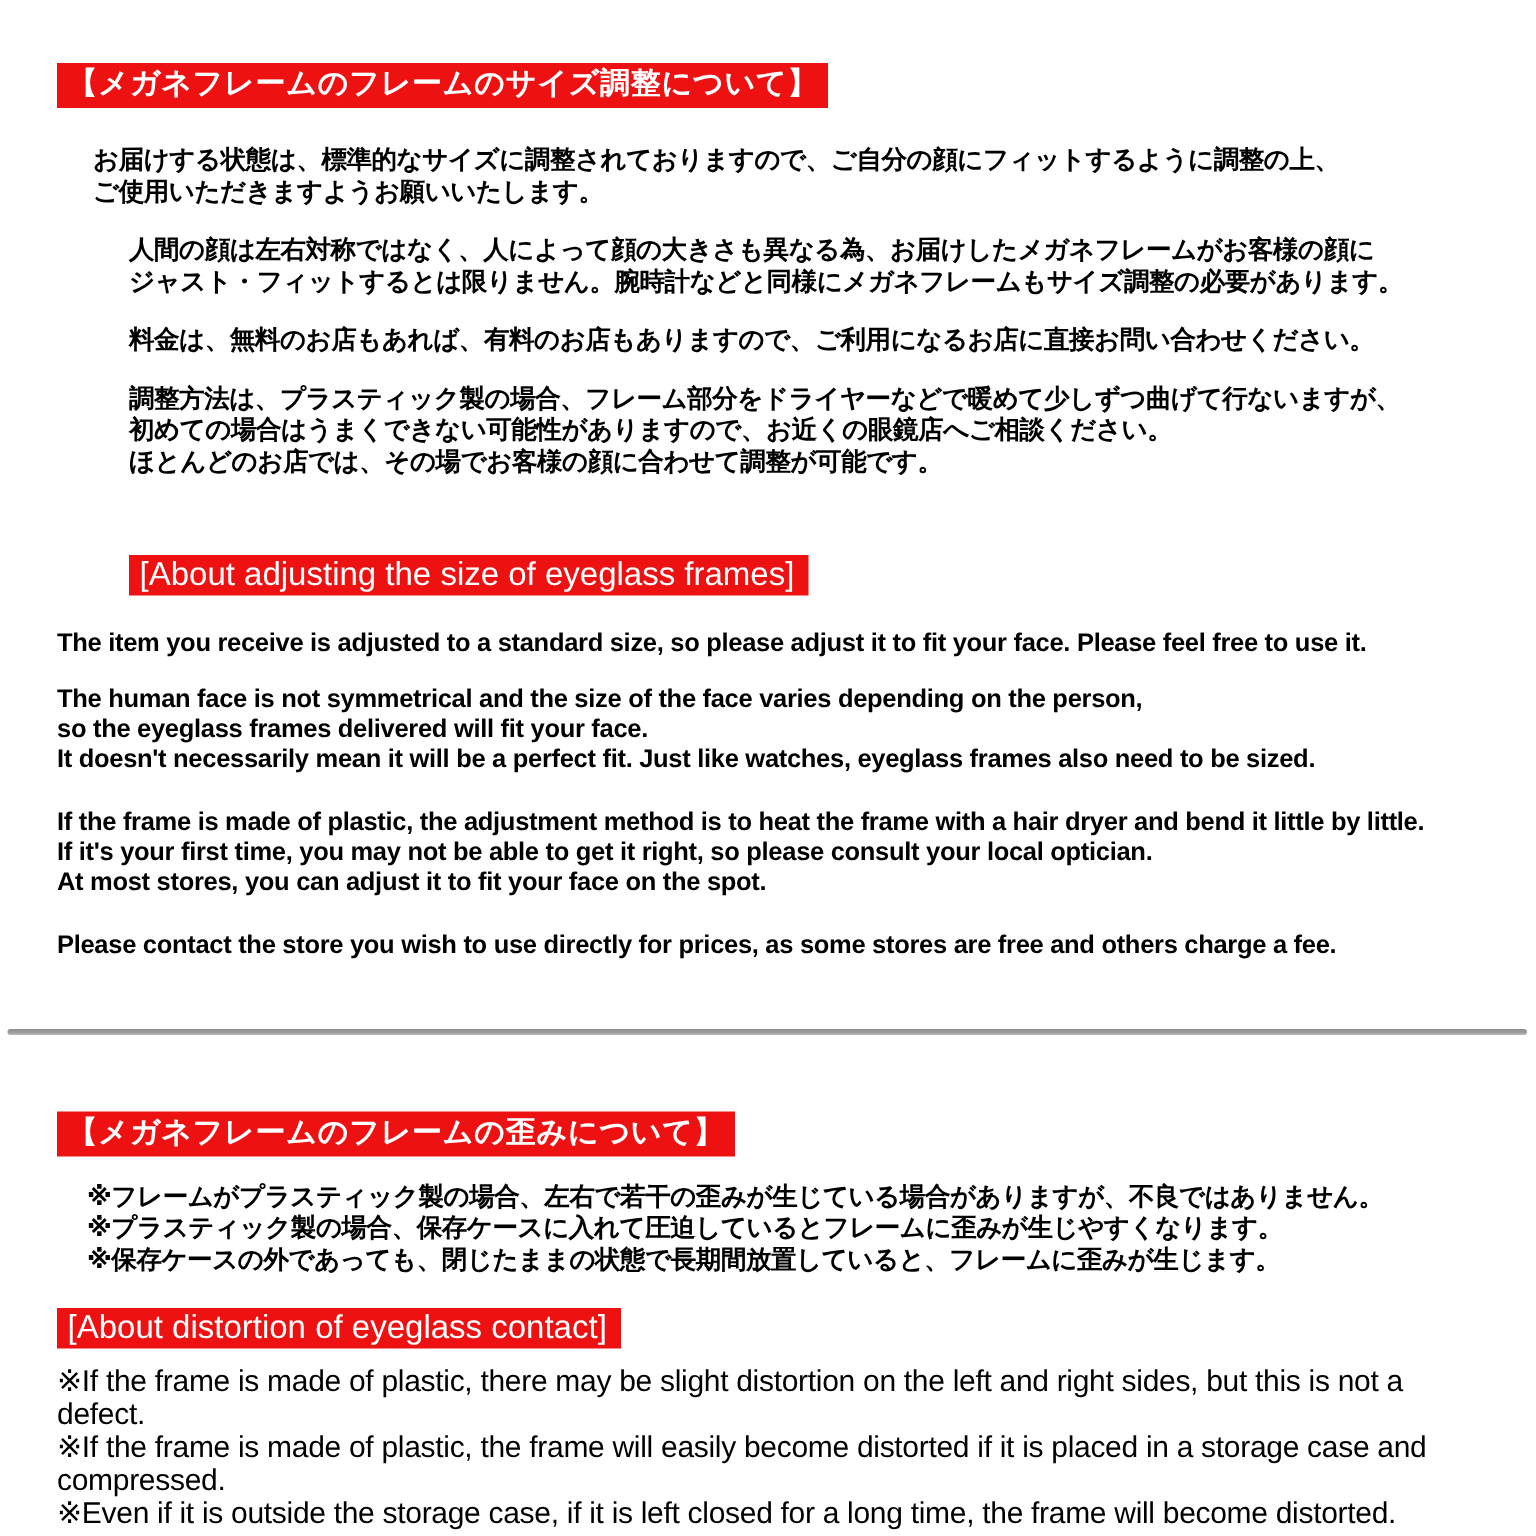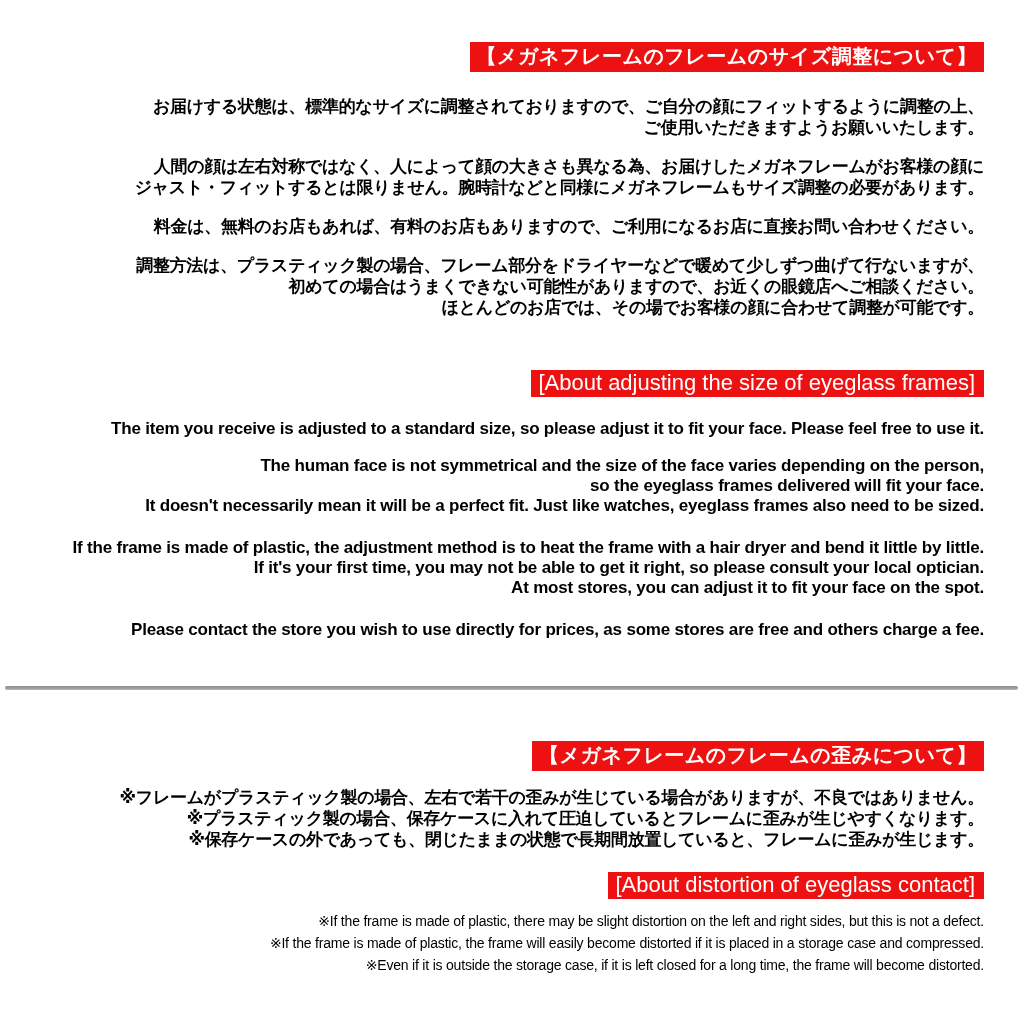--- a/index.html
+++ b/index.html
@@ -12,21 +12,20 @@
     height: 1024px;
     font-family: "Liberation Sans", "DejaVu Sans", sans-serif;
     color: #000000;
     overflow: hidden;
   }
   .page {
     box-sizing: border-box;
     width: 1024px;
     height: 1024px;
     padding: 42px 40px 0 38px;
-    text-align: right;
   }
   .red-heading {
     display: inline-block;
     background: #ee1111;
     color: #ffffff;
     margin: 0;
     white-space: nowrap;
   }
   .red-heading.jp {
     font-size: 20px;
@@ -74,21 +73,21 @@
     border-radius: 2px;
   }
   .notes-jp {
     font-size: 17px;
     font-weight: bold;
     line-height: 21px;
     letter-spacing: -0.3px;
     margin-left: 20px;
   }
   .notes-en {
-    font-size: 14px;
+    font-size: 20px;
     font-weight: normal;
     line-height: 22px;
     letter-spacing: -0.2px;
   }
 </style>
 </head>
 <body>
 
 <div class="page">
 

